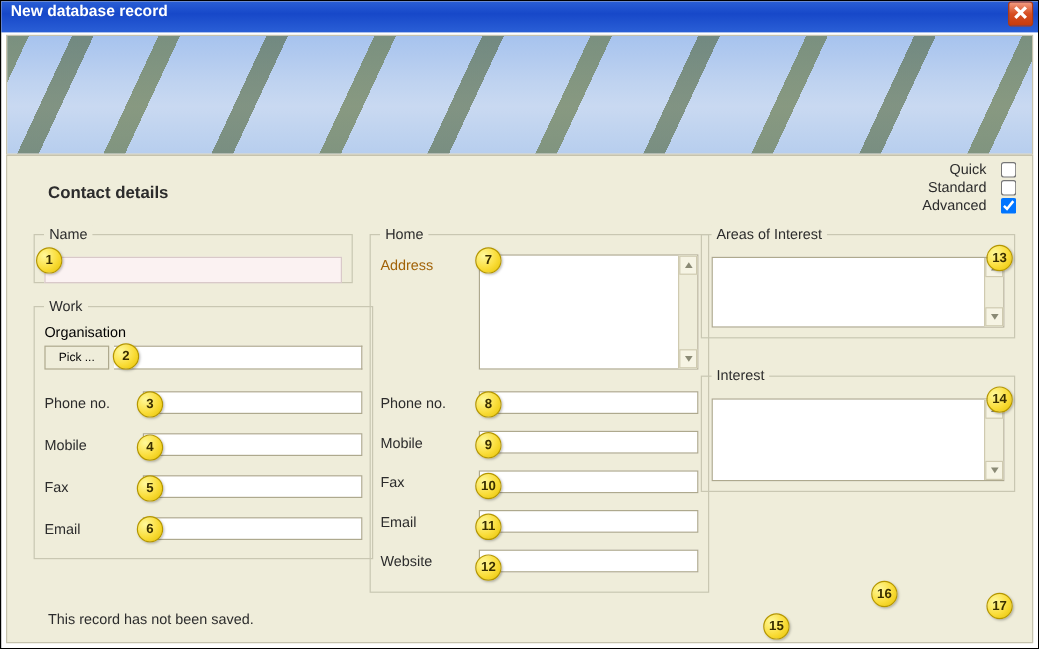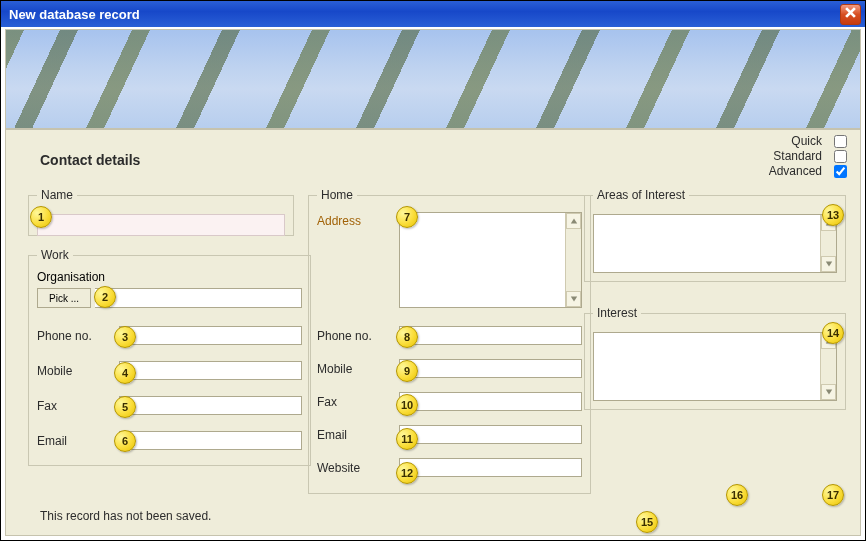--- a/index.html
+++ b/index.html
@@ -2,21 +2,21 @@
 <html><head>
 <meta charset="utf-8">
 <style>
   * { box-sizing: border-box; }
   html, body { margin:0; padding:0; font-family: Tahoma, Arial, sans-serif; font-size:12px; }
   body { background:#fff; width:866px; height:541px; position:relative; border:1px solid #000; }
   
   .titlebar{
     height:26px;
     background:linear-gradient(to bottom,#2a5fd6,#1748c9 40%,#2a5fd6 100%);
-    display:flex; align-items:center; justify-content:space-between;
+    display:flex; align-items:flex-start; justify-content:space-between;
     padding:0 4px 0 8px; color:#fff; font-weight:bold; font-size:13px;
   }
   .closebtn{
     width:21px; height:21px; background:linear-gradient(to bottom,#f39c82,#d64e22 50%,#c83b0e);
     border:1px solid #b23a12; border-radius:3px; display:flex; align-items:center; justify-content:center;
     color:#fff; font-weight:bold; font-size:12px; cursor:default;
   }
   .closebtn svg{ width:11px; height:11px; stroke:#fff; stroke-width:2.5; }
   
   .banner{ height:100px; margin:2px 4px 0 4px; border:1px solid #c6c3ae;
@@ -224,15 +224,15 @@
   <div class="marker" style="top:76px;  left:390px;">7</div>
   <div class="marker" style="top:196px; left:390px;">8</div>
   <div class="marker" style="top:230px; left:390px;">9</div>
   <div class="marker" style="top:264px; left:390px;">10</div>
   <div class="marker" style="top:298px; left:390px;">11</div>
   <div class="marker" style="top:332px; left:390px;">12</div>
   <div class="marker" style="top:74px;  left:816px;">13</div>
   <div class="marker" style="top:192px; left:816px;">14</div>
   <div class="marker" style="top:354px; left:630px;margin-top:27px;">15</div>
   <div class="marker" style="top:354px; left:720px;">16</div>
-  <div class="marker" style="top:354px; left:816px;text-align:right;">17</div>
+  <div class="marker" style="top:364px; left:816px;text-align:right;">17</div>
 
 </div>
 
 </body></html>

